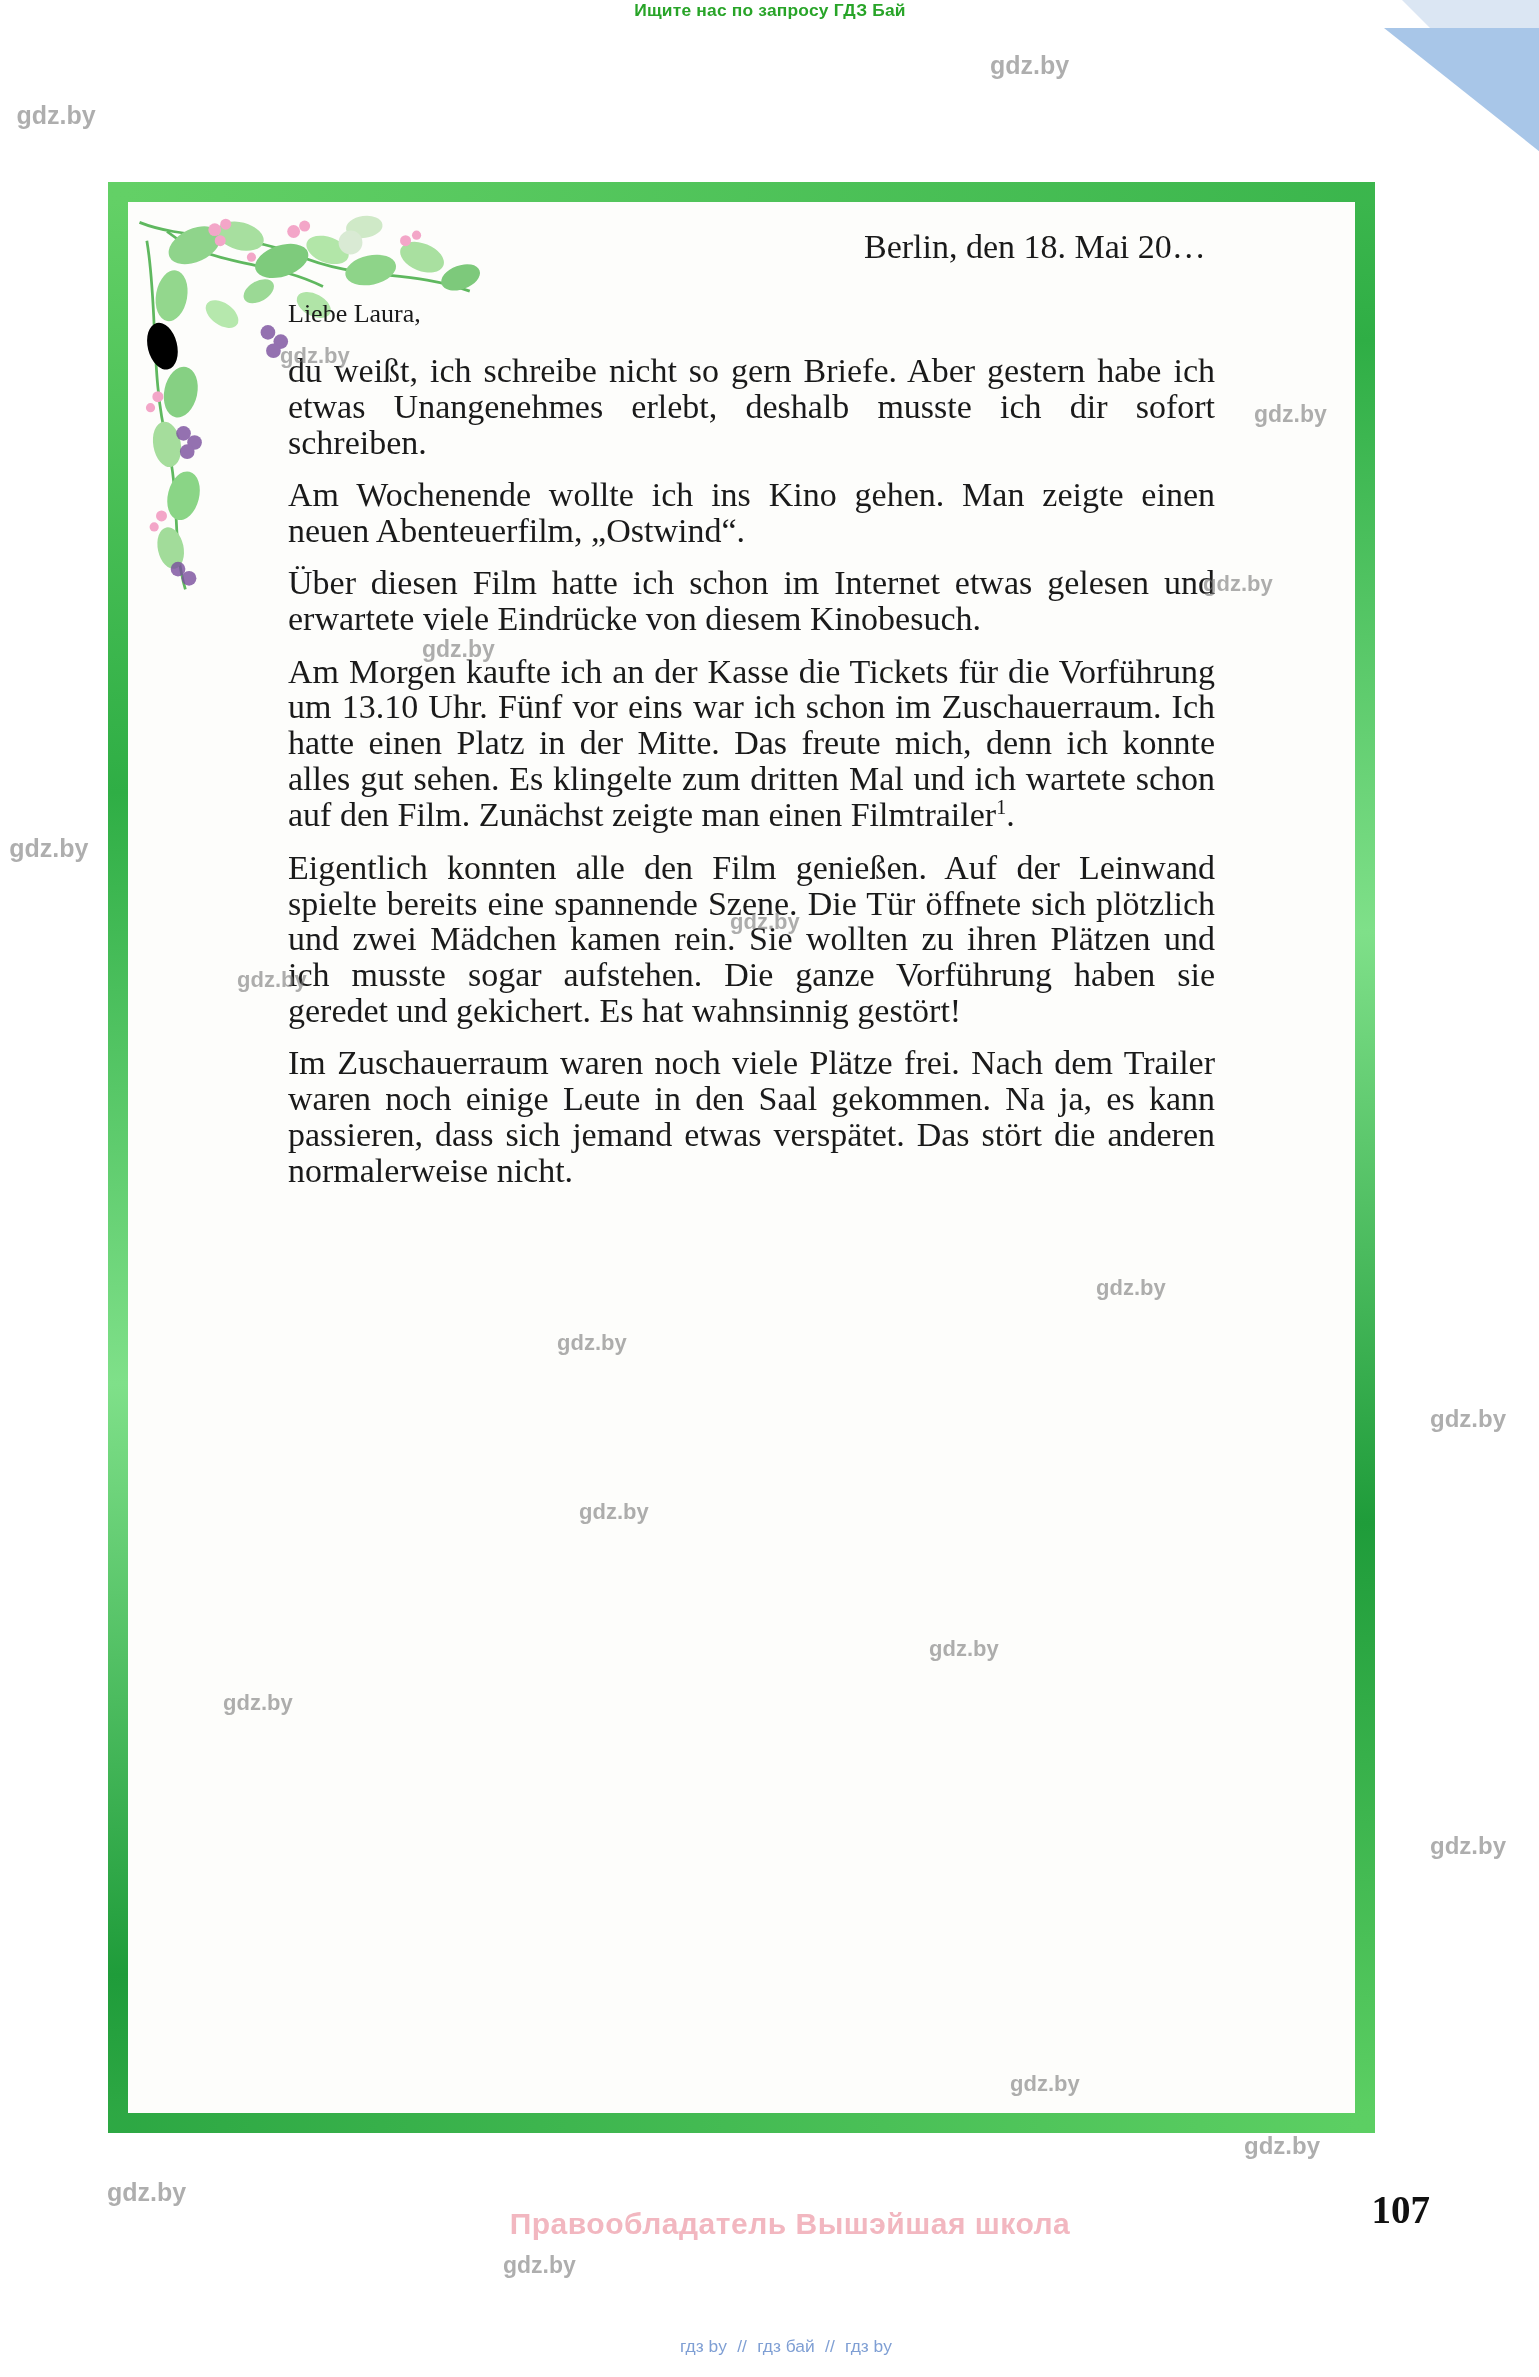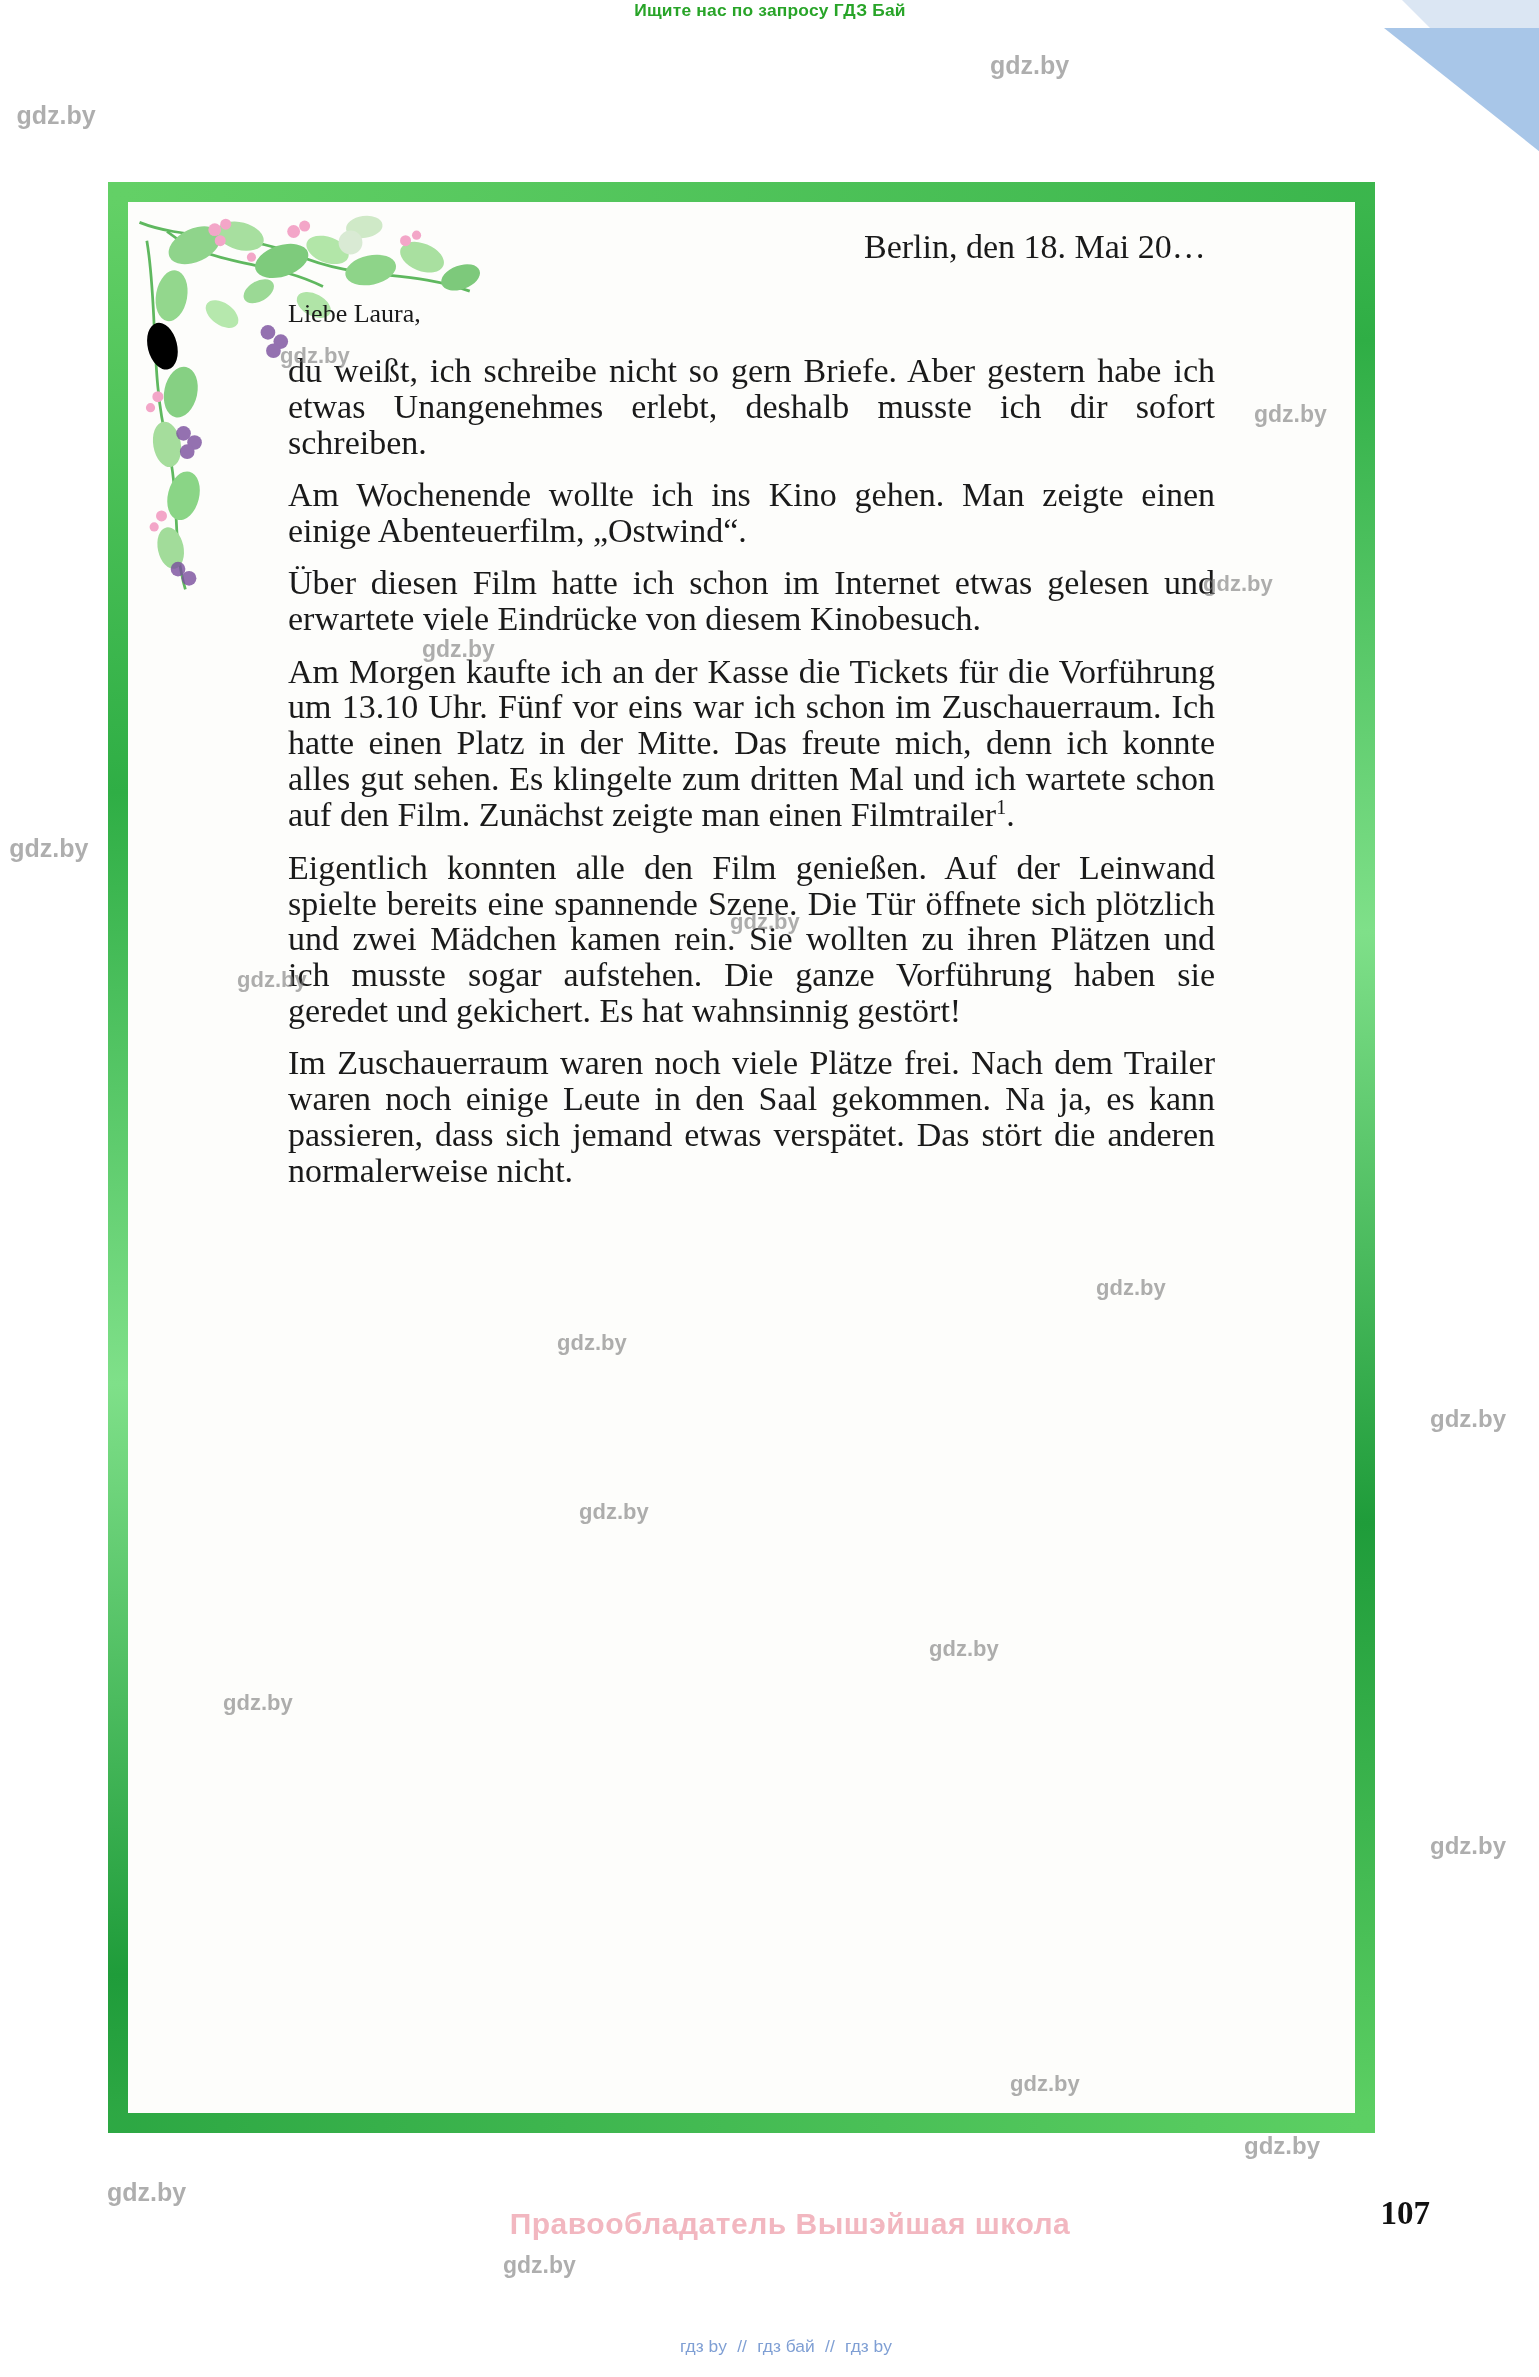--- a/index.html
+++ b/index.html
@@ -124,21 +124,21 @@
   .para sup {
     font-size: 20px;
     vertical-align: super;
   }
 
   
   .page-number {
     position: absolute;
     right: 110px;
     bottom: 145px;
-    font-size: 33px;
+    font-size: 39px;
     font-weight: bold;
     color: #111;
     font-family: "Liberation Serif", serif;
   }
 
   
   .copyright {
     position: absolute;
     left: 0;
     width: 100%;
@@ -240,21 +240,21 @@
       <circle cx="52" cy="398" r="8"></circle>
         <circle cx="64" cy="408" r="8"></circle>
     </g>
   </svg>
 
   <div class="letter-body">
     <div class="date-line">Berlin, den 18. Mai 20…</div>
     <div class="salutation">Liebe Laura,</div>
 
     <p class="para">du weißt, ich schreibe nicht so gern Briefe. Aber gestern habe ich etwas Unangenehmes erlebt, deshalb musste ich dir sofort schreiben.</p>
-    <p class="para">Am Wochenende wollte ich ins Kino gehen. Man zeigte einen einige Abenteuerfilm, „Ostwind“.</p>
+    <p class="para">Am Wochenende wollte ich ins Kino gehen. Man zeigte einen neuen Abenteuerfilm, „Ostwind“.</p>
     <p class="para">Über diesen Film hatte ich schon im Internet etwas gelesen und erwartete viele Eindrücke von diesem Kinobesuch.</p>
     <p class="para"><span>Am Morgen kaufte ich an der Kasse die Tickets für die Vorführung um 13.10 Uhr. Fünf vor eins war ich schon im Zuschauerraum. Ich hatte einen Platz in der Mitte. Das freute mich, denn ich konnte alles gut sehen. Es klingelte zum dritten Mal und ich wartete schon auf den Film. Zunächst zeigte man einen Filmtrailer</span><sup>1</sup><span>.</span></p>
     <p class="para">Eigentlich konnten alle den Film genießen. Auf der Leinwand spielte bereits eine spannende Szene. Die Tür öffnete sich plötzlich und zwei Mädchen kamen rein. Sie wollten zu ihren Plätzen und ich musste sogar aufstehen. Die ganze Vorführung haben sie geredet und gekichert. Es hat wahnsinnig gestört!</p>
     <p class="para">Im Zuschauerraum waren noch viele Plätze frei. Nach dem Trailer waren noch einige Leute in den Saal gekommen. Na ja, es kann passieren, dass sich jemand etwas verspätet. Das stört die anderen normalerweise nicht.</p>
   </div>
 </div>
 
 <div class="page-number">107</div>
 
 <div class="copyright">Правообладатель Вышэйшая школа</div>

